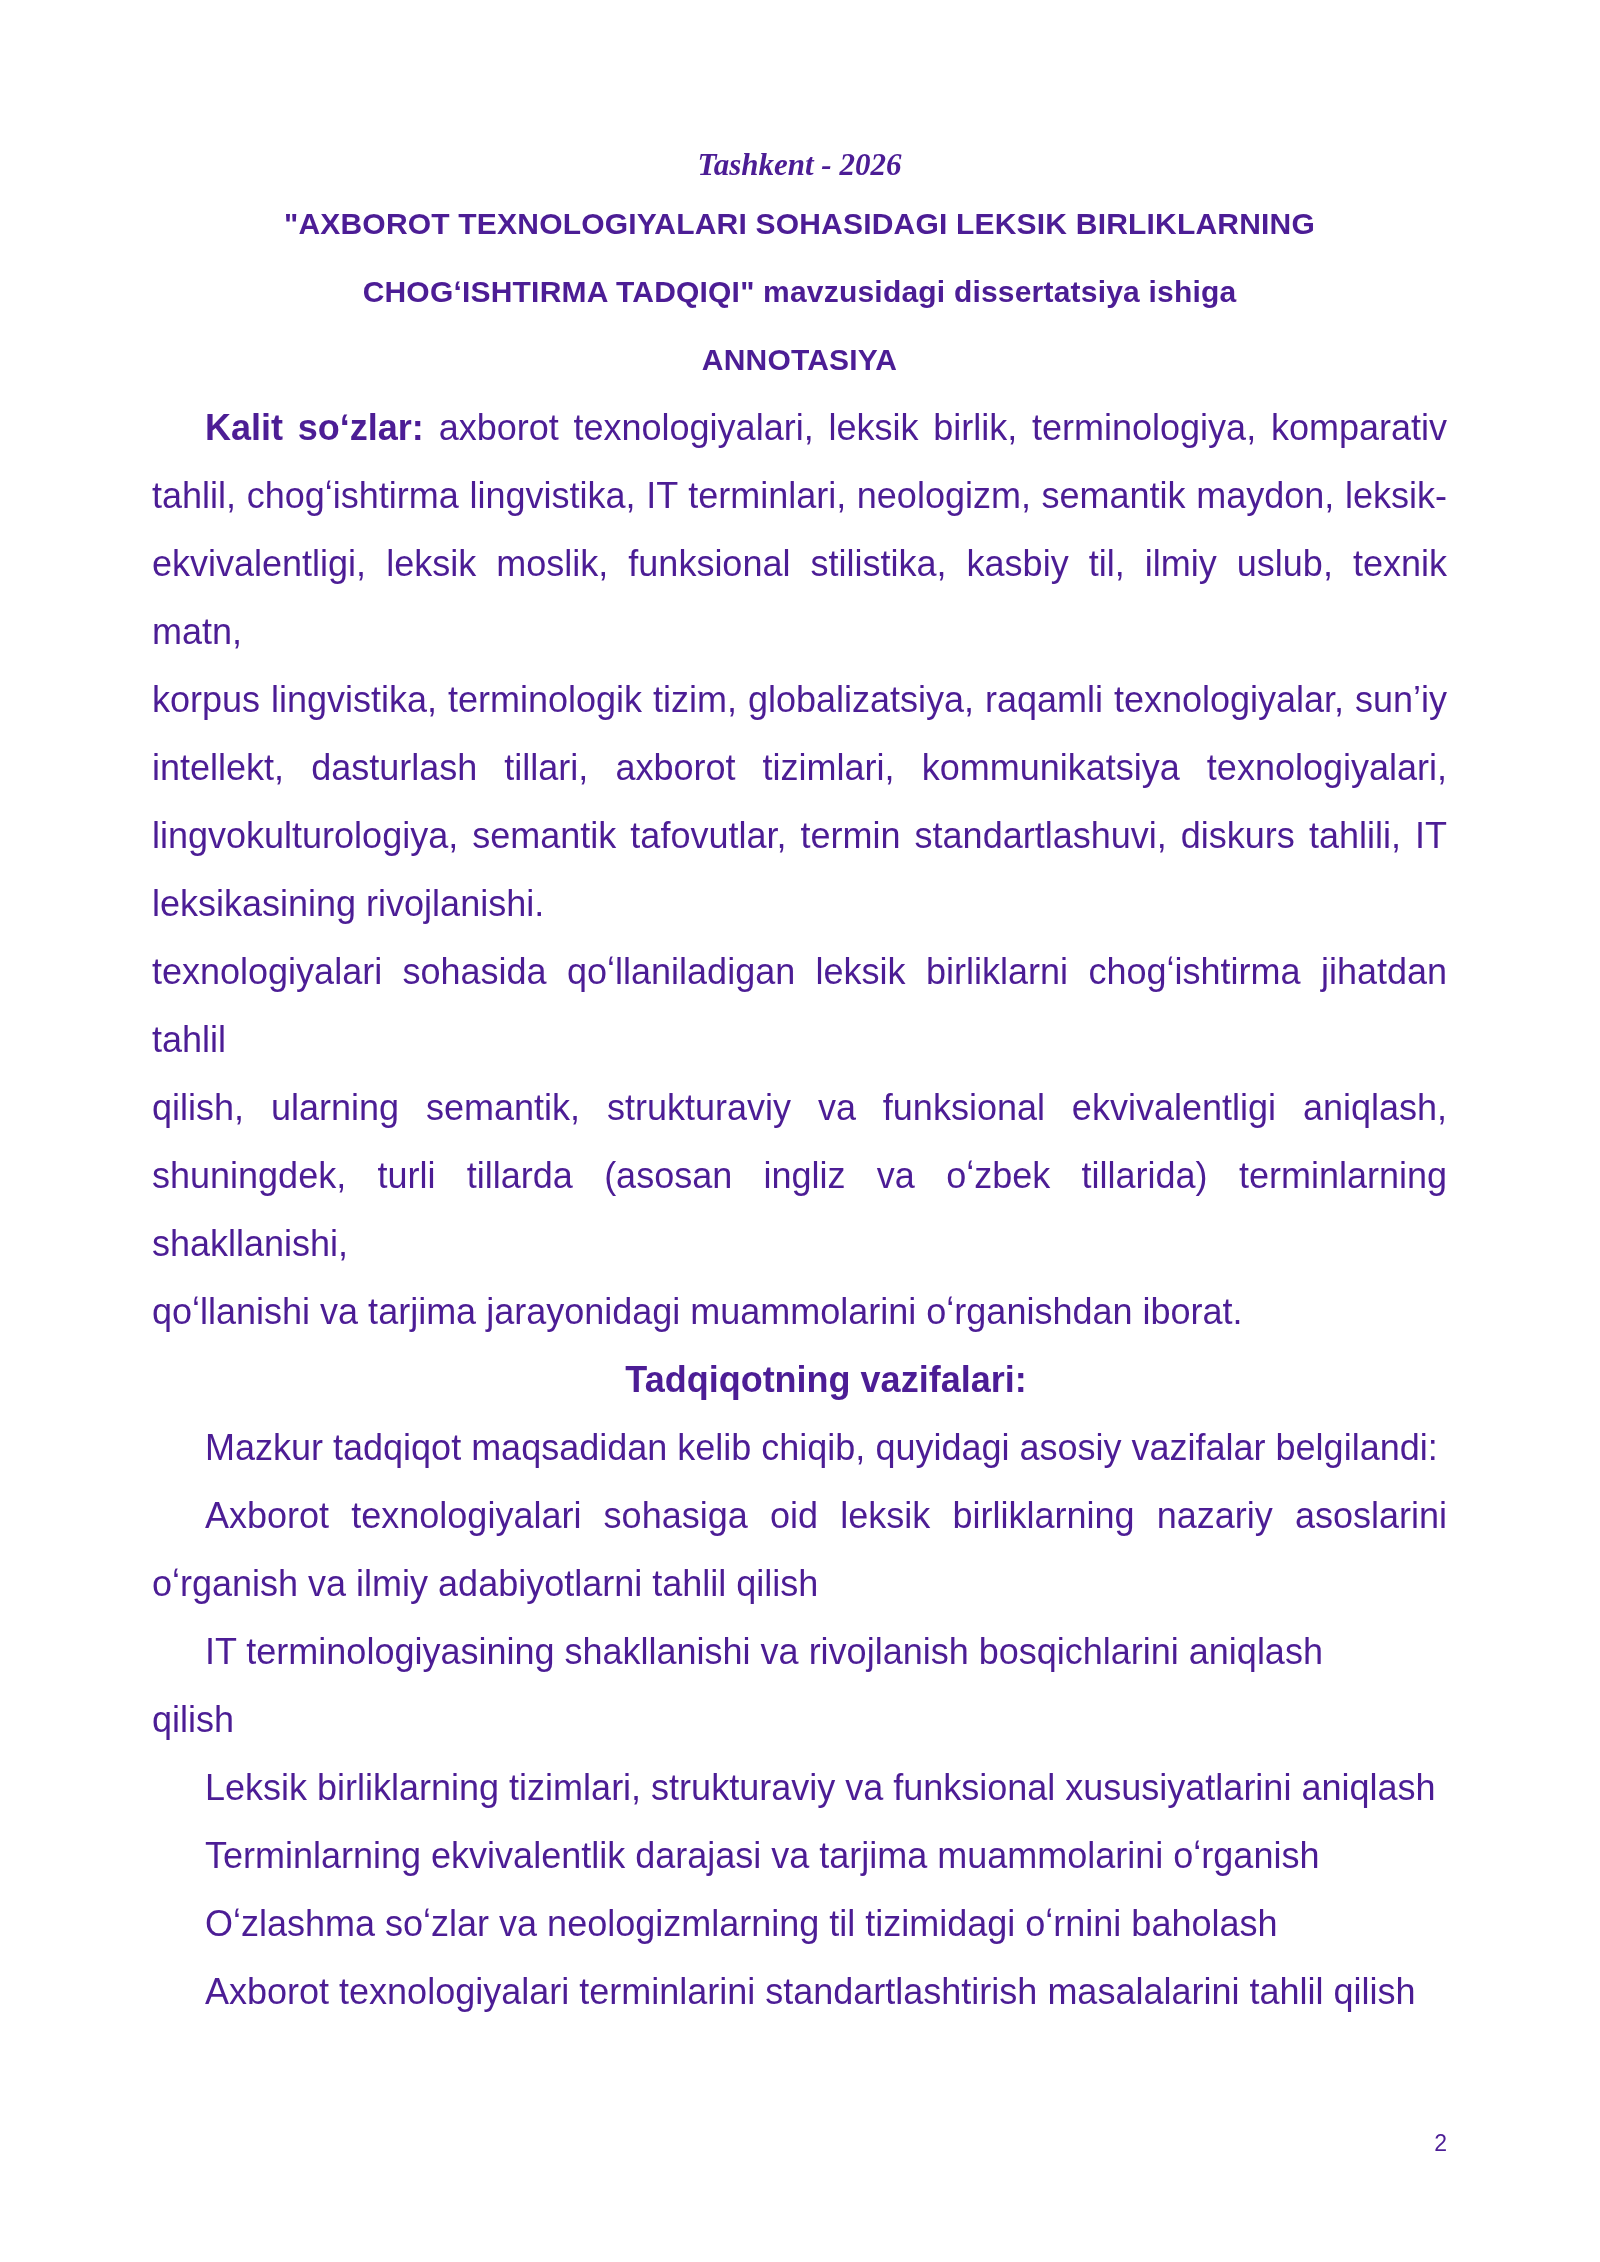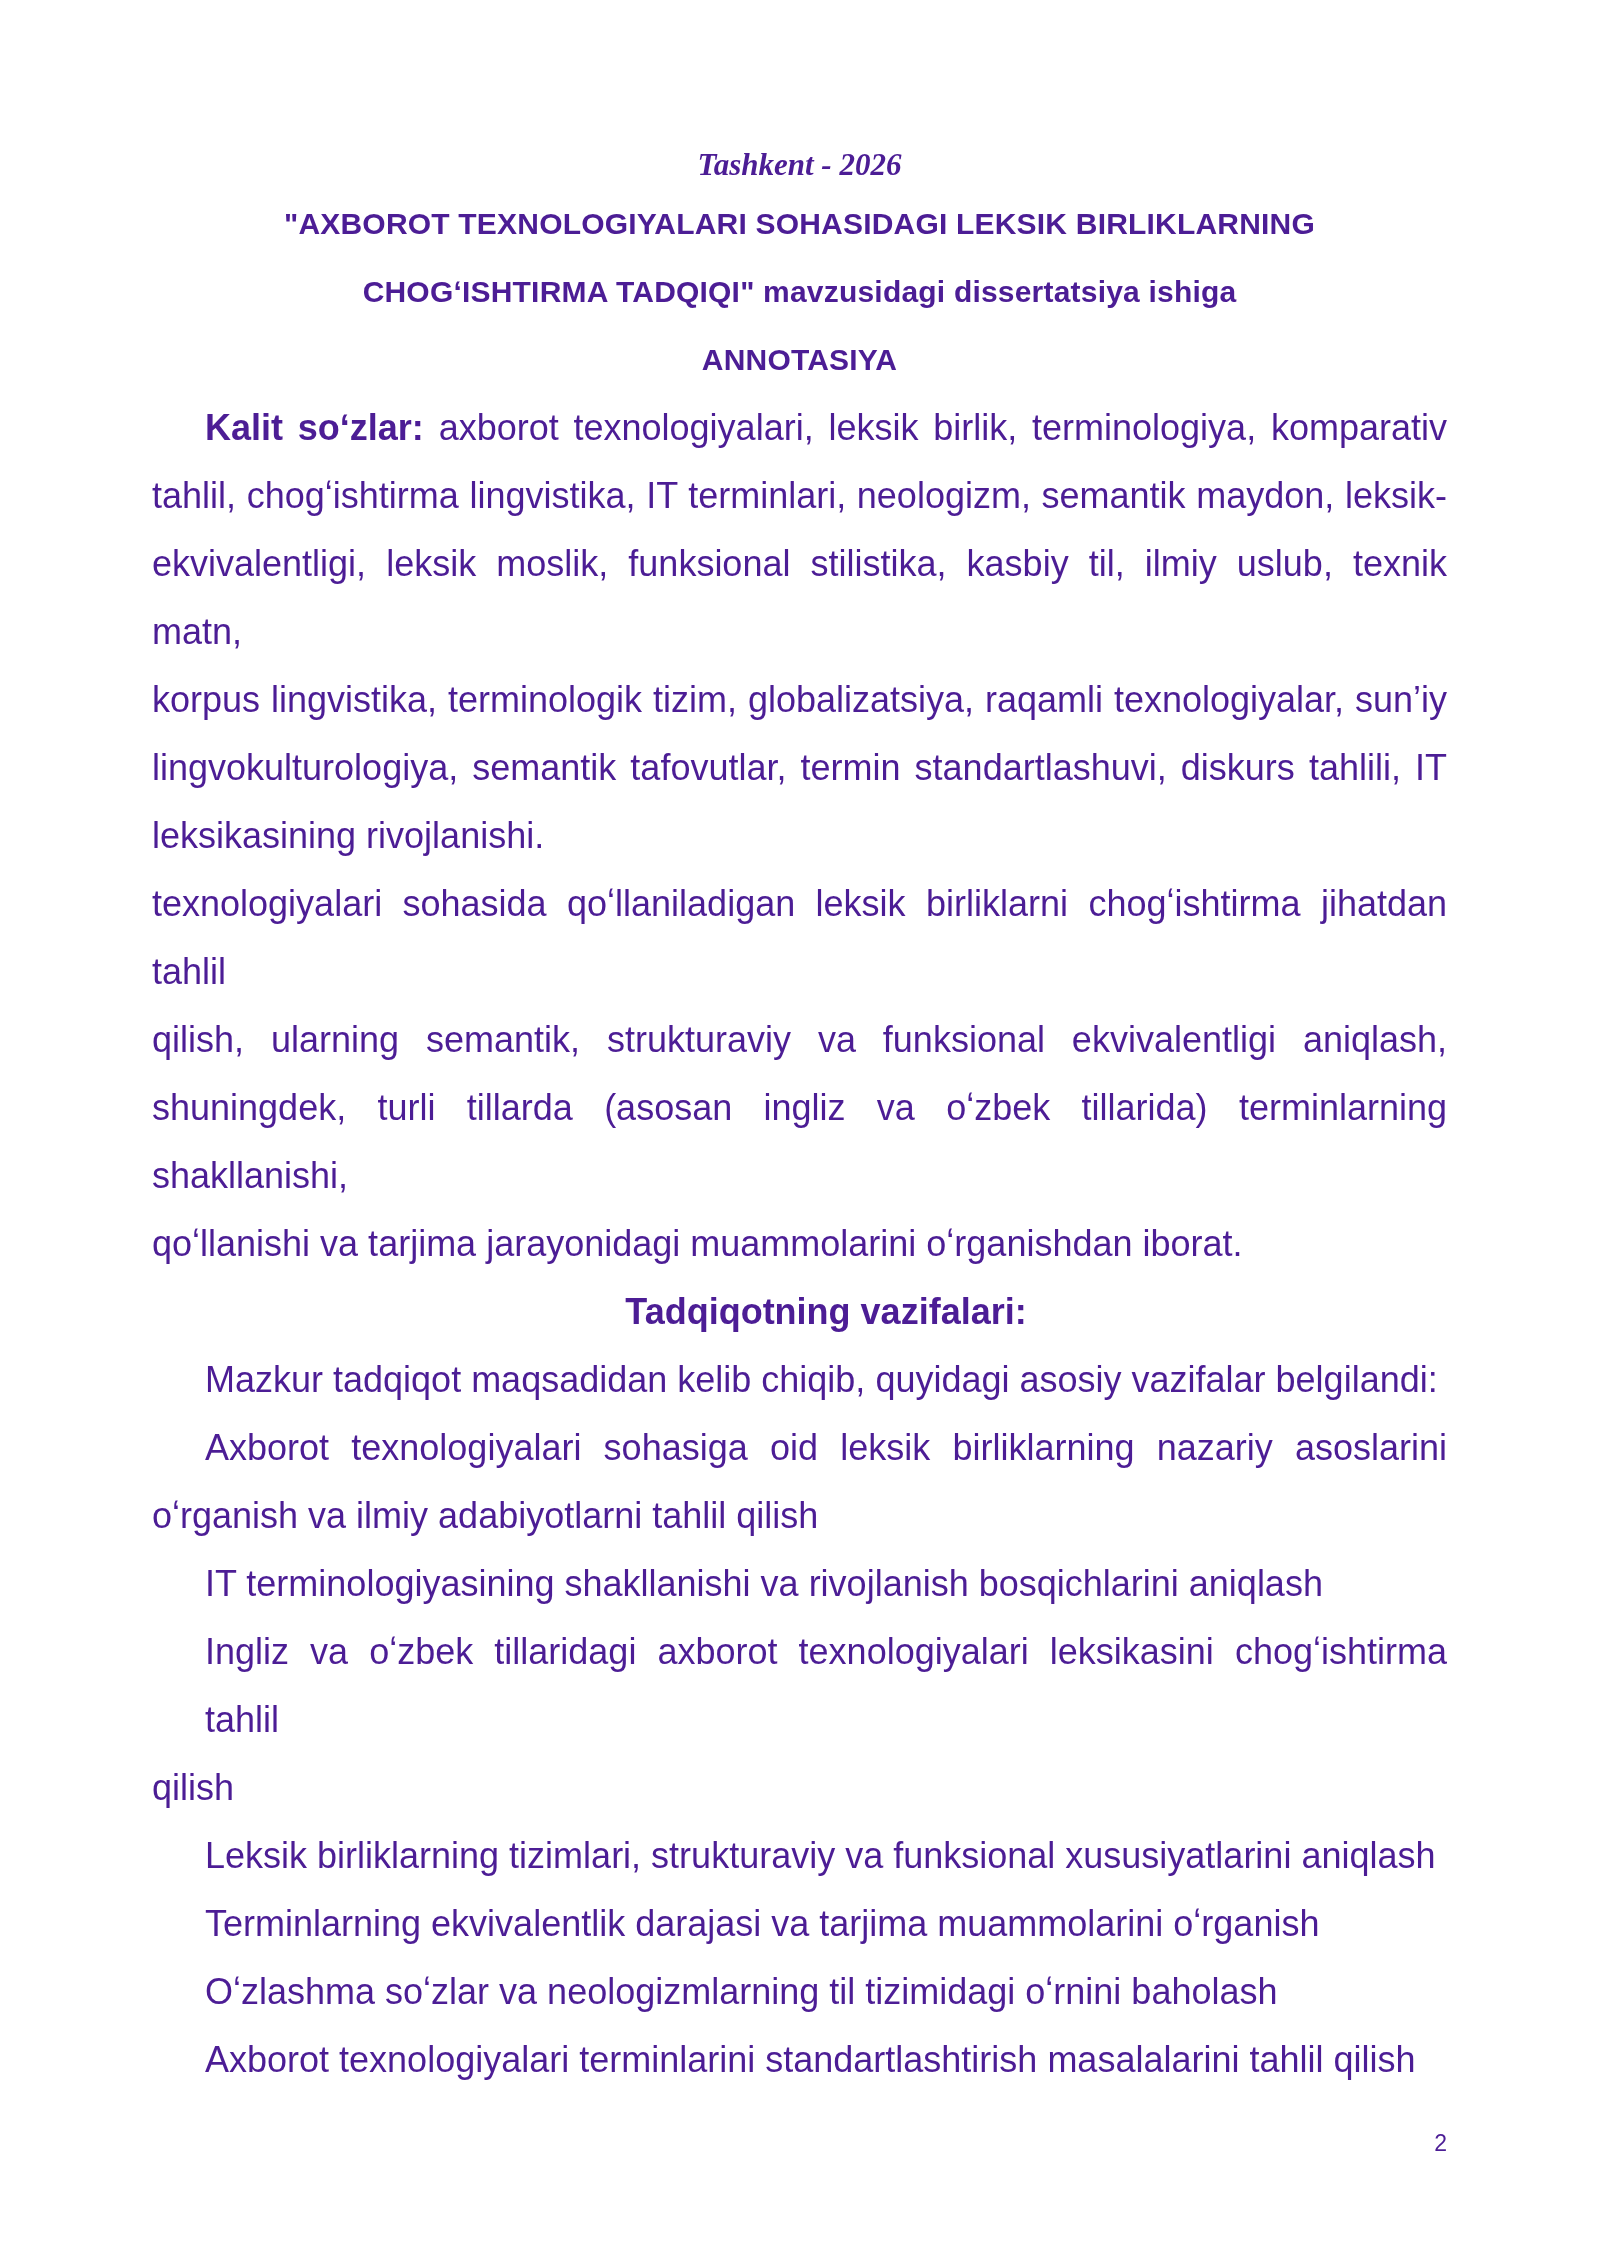--- a/index.html
+++ b/index.html
@@ -62,37 +62,37 @@
     <div class="city-year">Tashkent - 2026</div>
 
     <div class="h-line">"AXBOROT TEXNOLOGIYALARI SOHASIDAGI LEKSIK BIRLIKLARNING</div>
     <div class="h-line">CHOGʻISHTIRMA TADQIQI" mavzusidagi dissertatsiya ishiga</div>
     <div class="h-line">ANNOTASIYA</div>
 
     <div class="line just ind"><span class="b">Kalit soʻzlar:</span> <span>axborot texnologiyalari, leksik birlik, terminologiya, komparativ</span></div>
     <div class="line just">tahlil, chogʻishtirma lingvistika, IT terminlari, neologizm, semantik maydon, leksik-</div>
     <div class="line just">ekvivalentligi, leksik moslik, funksional stilistika, kasbiy til, ilmiy uslub, texnik matn,</div>
     <div class="line just">korpus lingvistika, terminologik tizim, globalizatsiya, raqamli texnologiyalar, sun’iy</div>
+    <div class="line just">intellekt, dasturlash tillari, axborot tizimlari, kommunikatsiya texnologiyalari,</div>
     <div class="line just">lingvokulturologiya, semantik tafovutlar, termin standartlashuvi, diskurs tahlili, IT</div>
     <div class="line">leksikasining rivojlanishi.</div>
 
     <div class="line just">texnologiyalari sohasida qoʻllaniladigan leksik birliklarni chogʻishtirma jihatdan tahlil</div>
     <div class="line just">qilish, ularning semantik, strukturaviy va funksional ekvivalentligi aniqlash,</div>
     <div class="line just">shuningdek, turli tillarda (asosan ingliz va oʻzbek tillarida) terminlarning shakllanishi,</div>
     <div class="line">qoʻllanishi va tarjima jarayonidagi muammolarini oʻrganishdan iborat.</div>
 
     <div class="line ind b">Tadqiqotning vazifalari:</div>
     <div class="line ind">Mazkur tadqiqot maqsadidan kelib chiqib, quyidagi asosiy vazifalar belgilandi:</div>
 
     <div class="line just ind">Axborot texnologiyalari sohasiga oid leksik birliklarning nazariy asoslarini</div>
     <div class="line">oʻrganish va ilmiy adabiyotlarni tahlil qilish</div>
 
     <div class="line ind">IT terminologiyasining shakllanishi va rivojlanish bosqichlarini aniqlash</div>
 
-    <div class="line just ind">Ingliz va oʻzbek tillaridagi axborot texnologiyalari leksikasini chogʻishtirma tahlil</div>
     <div class="line">qilish</div>
 
     <div class="line ind">Leksik birliklarning tizimlari, strukturaviy va funksional xususiyatlarini aniqlash</div>
     <div class="line ind">Terminlarning ekvivalentlik darajasi va tarjima muammolarini oʻrganish</div>
     <div class="line ind">Oʻzlashma soʻzlar va neologizmlarning til tizimidagi oʻrnini baholash</div>
     <div class="line ind">Axborot texnologiyalari terminlarini standartlashtirish masalalarini tahlil qilish</div>
 
   </div>
 
   <div class="pagenum">2</div>

